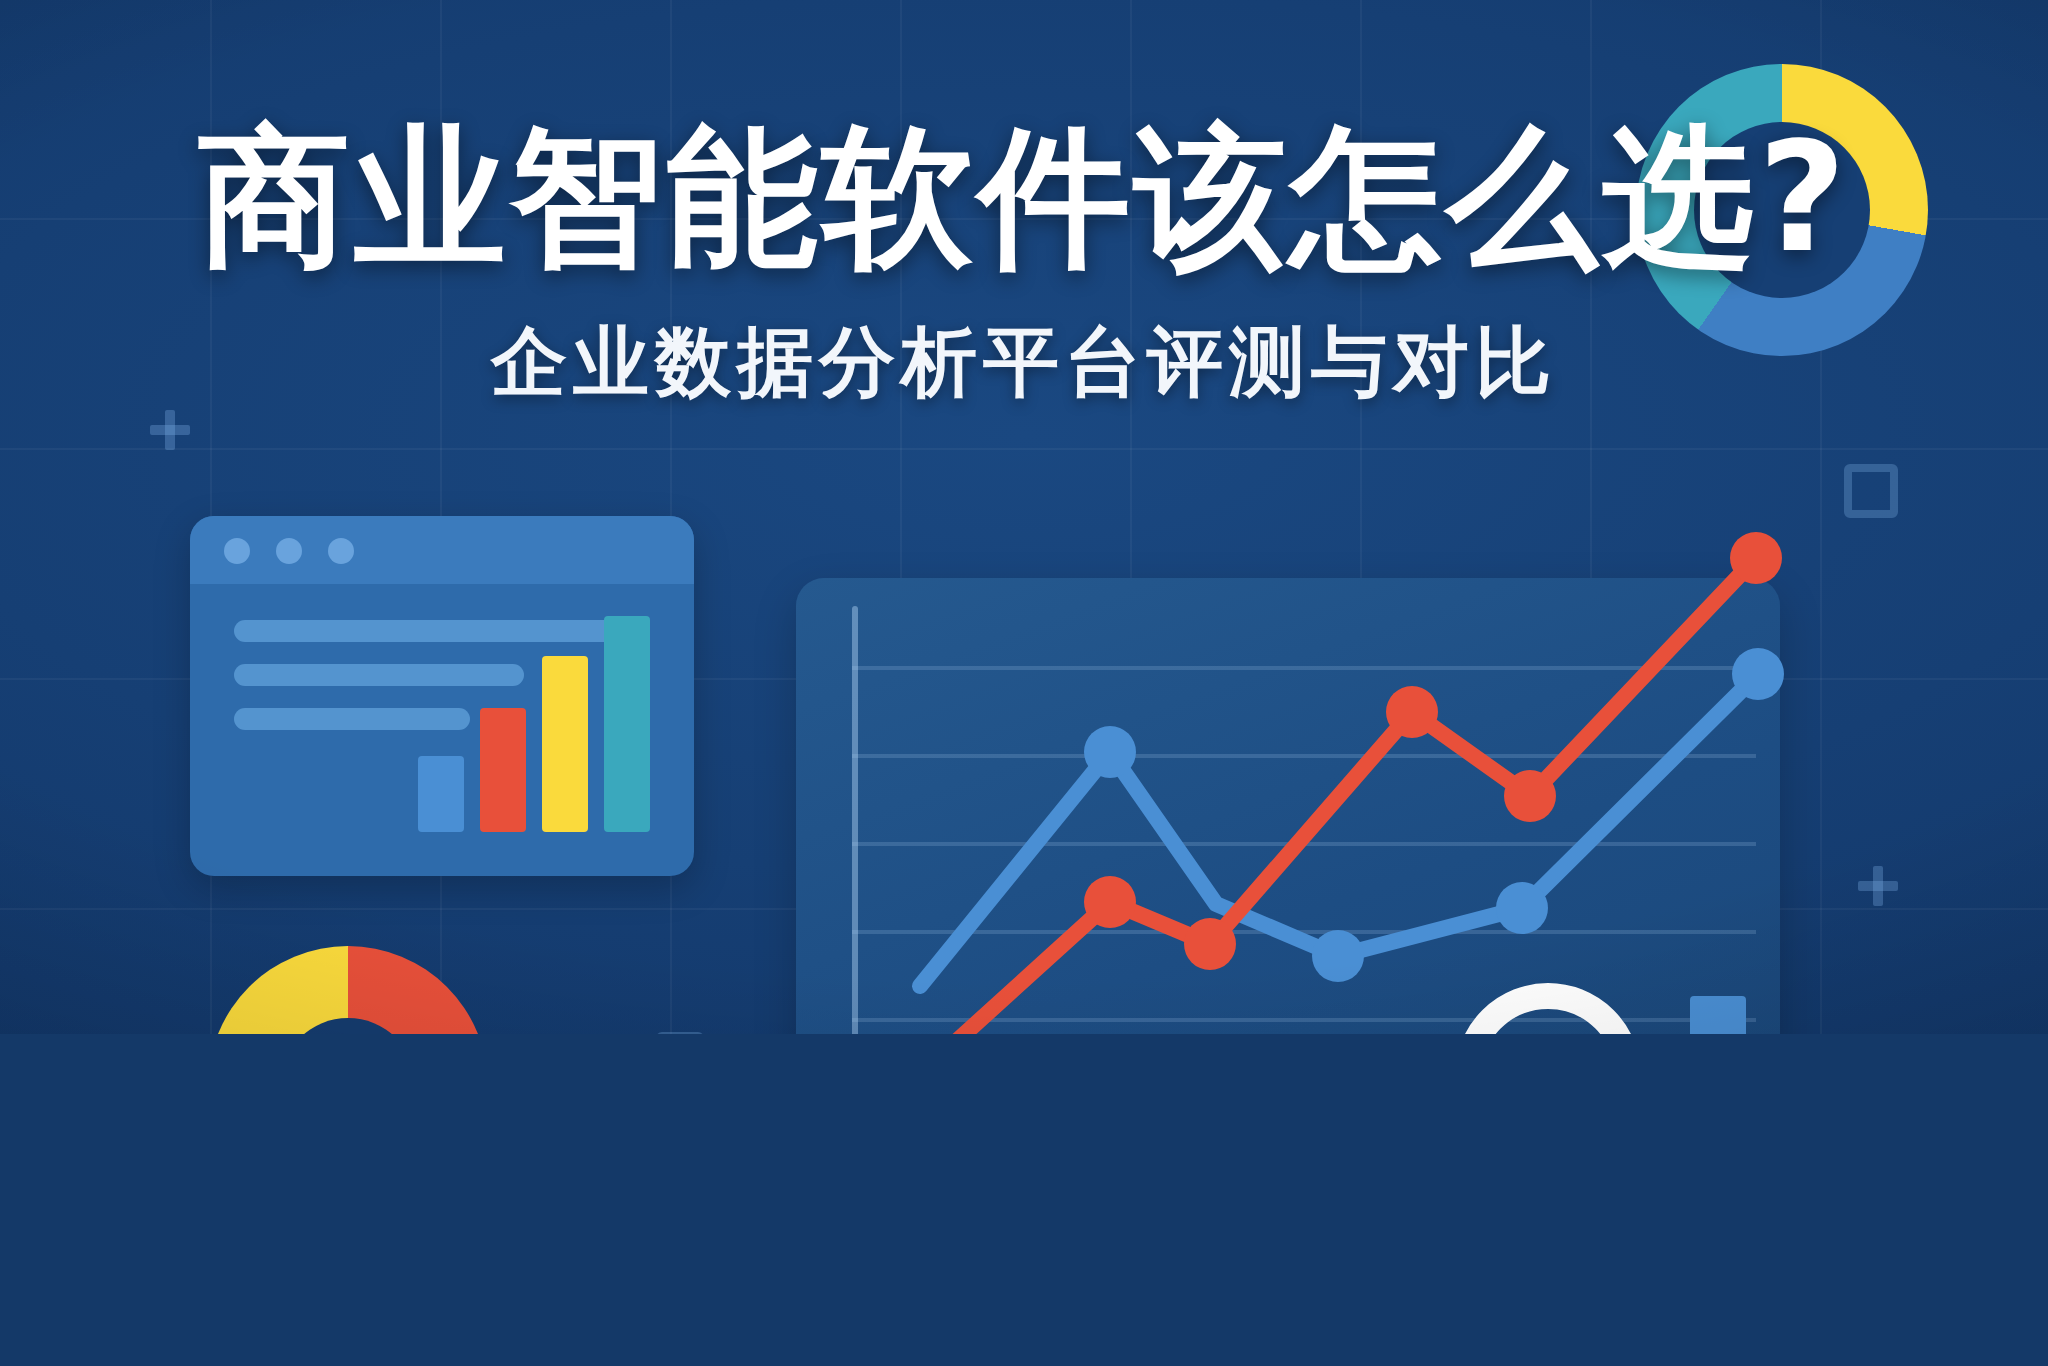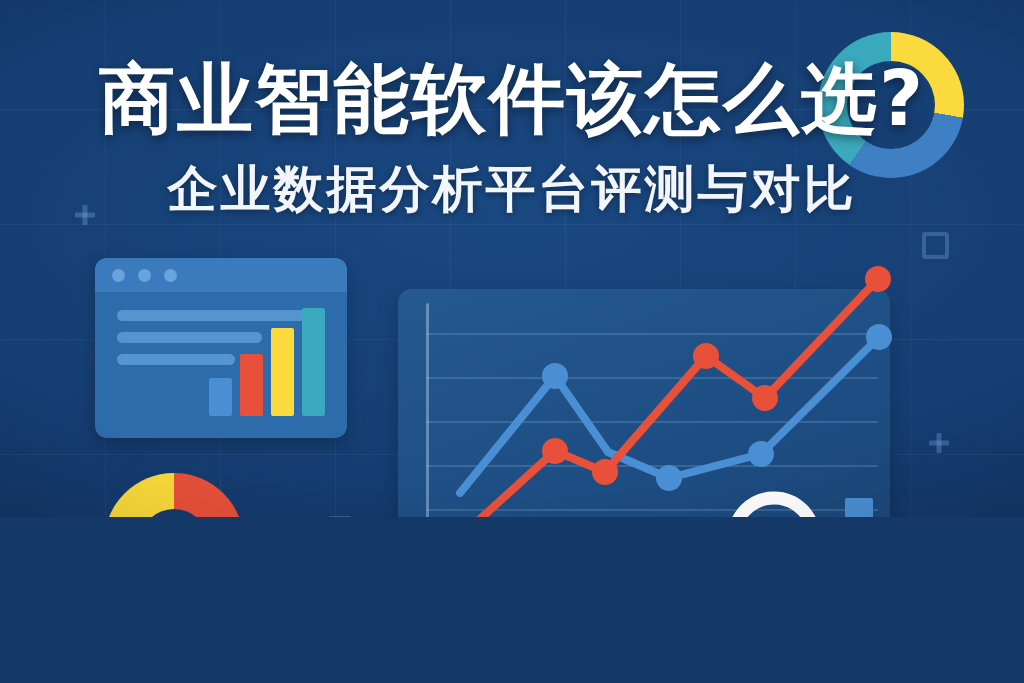--- a/index.html
+++ b/index.html
@@ -37,21 +37,21 @@
 
   
   .title-wrap{position:absolute;left:0;right:0;top:58px;text-align:center;z-index:6;}
   .main-title{
     font-size:76px;font-weight:700;color:#ffffff;letter-spacing:2px;
     text-shadow:0 3px 10px rgba(0,0,0,.45);
     font-family:"DejaVu Sans","Liberation Sans",sans-serif;
     white-space:nowrap;margin:0;line-height:1.08;
   }
   .sub-title{
-    margin:16px 0 0 0;font-size:50px;font-weight:600;color:#f2f6fb;letter-spacing:3px;
+    margin:16px 0 0 0;font-size:38px;font-weight:600;color:#f2f6fb;letter-spacing:3px;
     font-family:"DejaVu Sans","Liberation Sans",sans-serif;
     text-shadow:0 2px 7px rgba(0,0,0,.40);white-space:nowrap;
   }
 
   
   .donut{position:absolute;border-radius:50%;}
   .donut .hole{position:absolute;border-radius:50%;}
 
   
   .browser{

